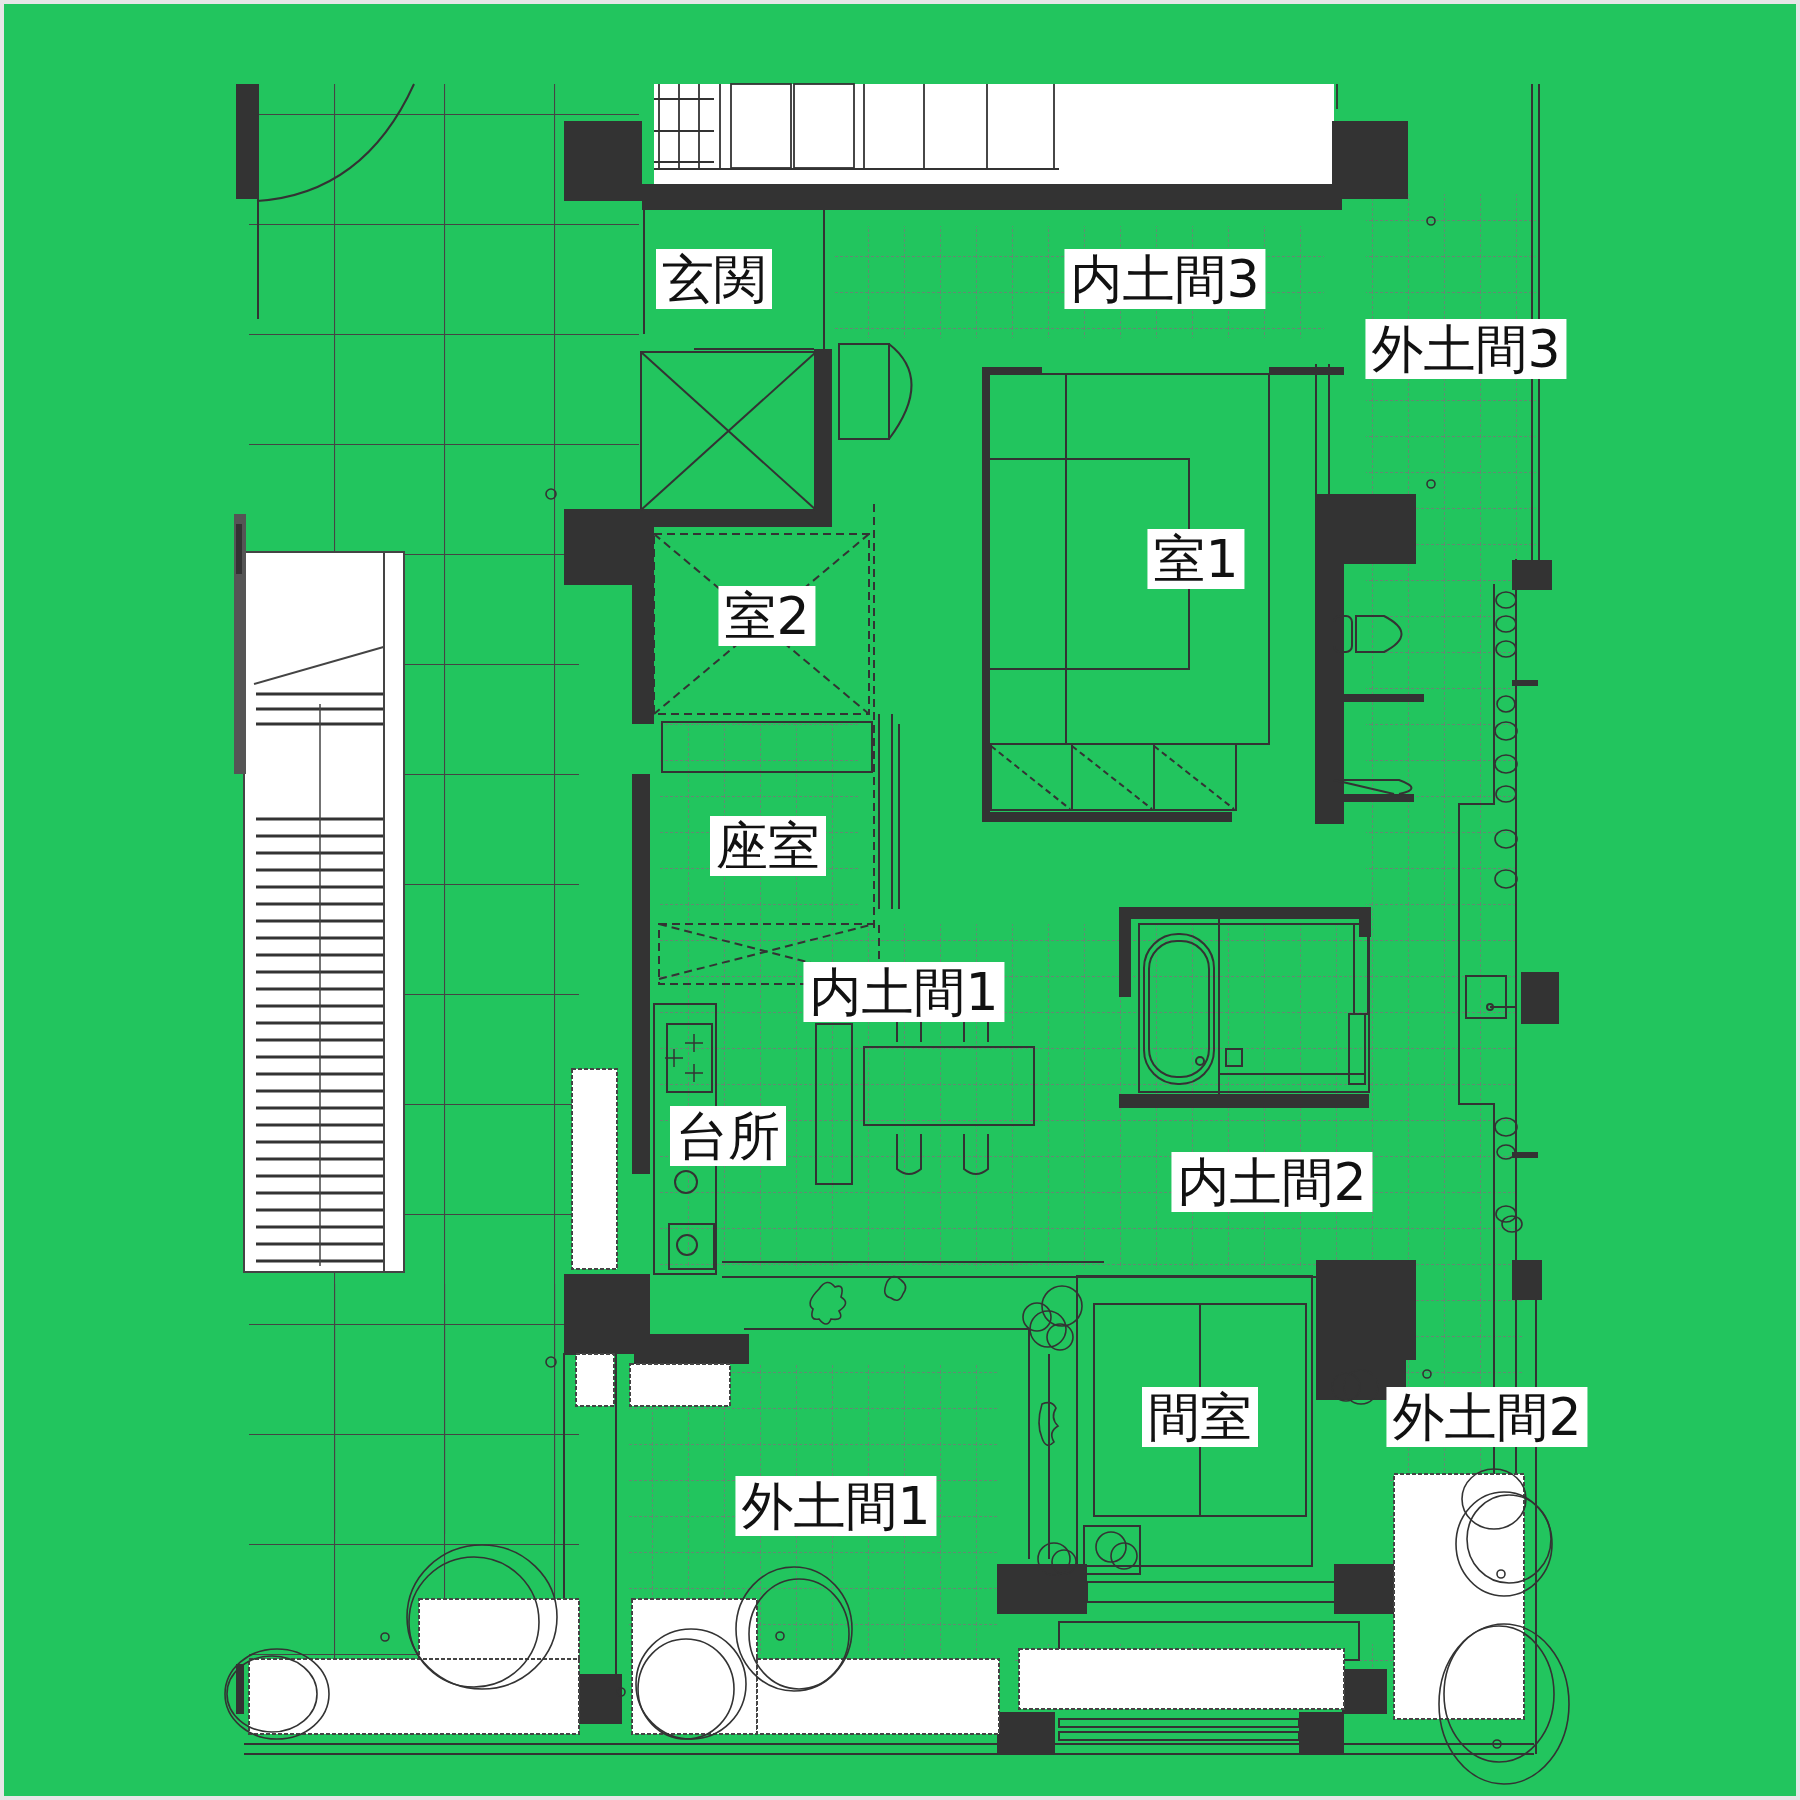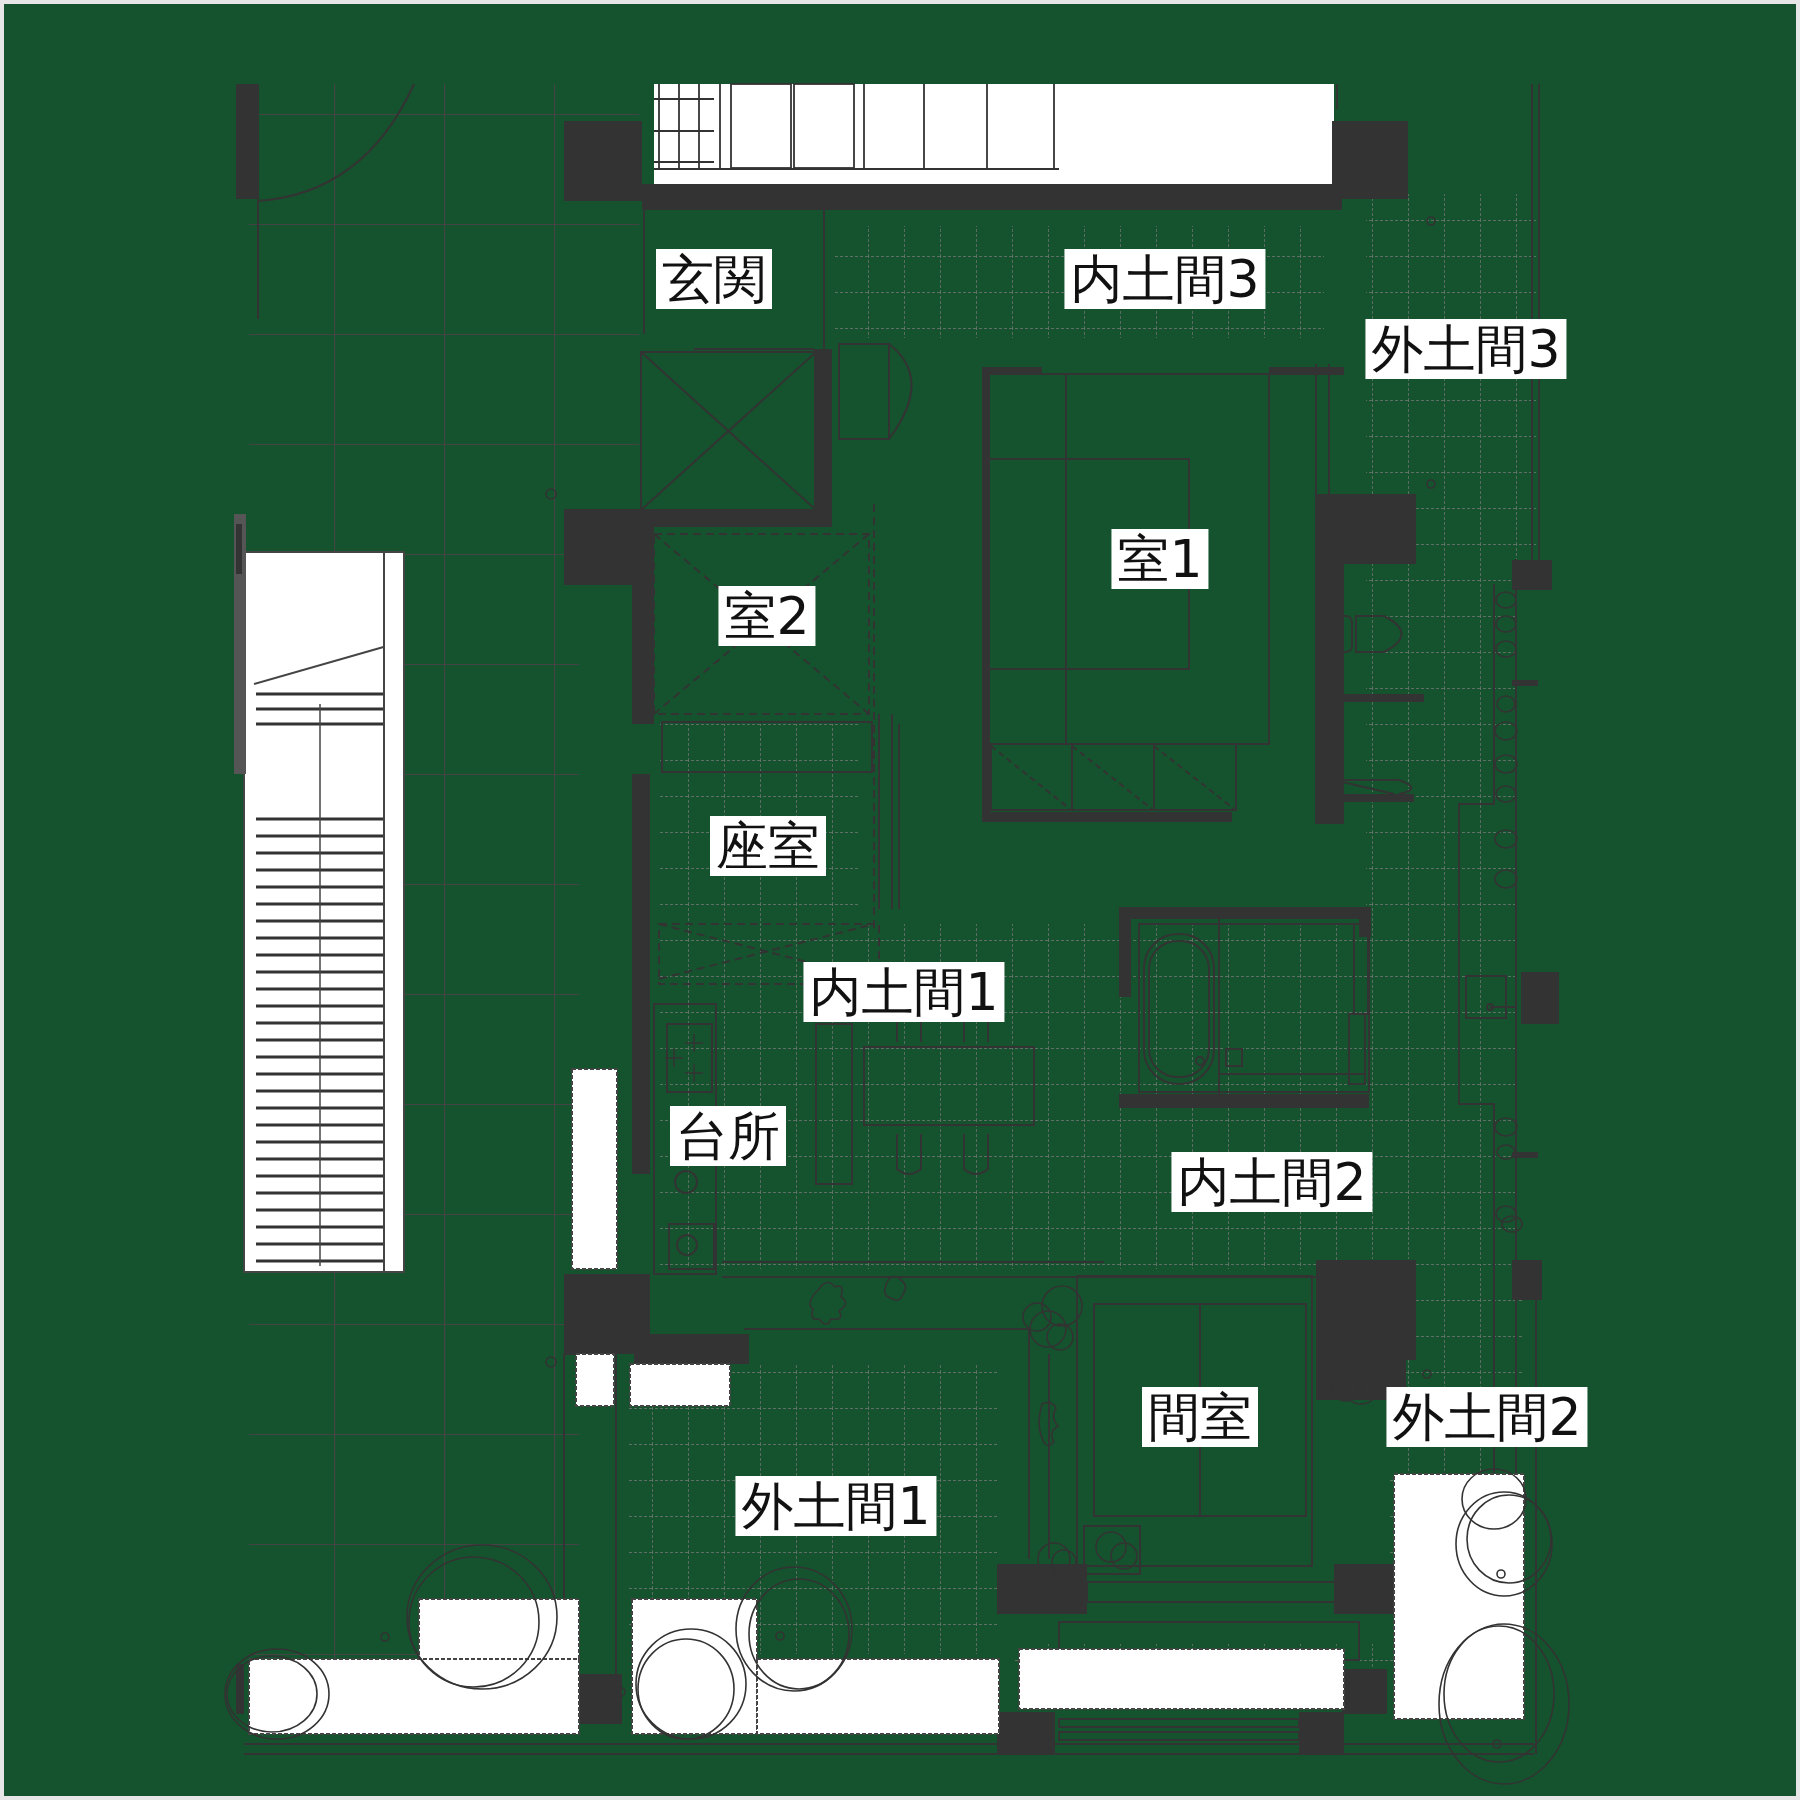--- a/index.html
+++ b/index.html
@@ -1,19 +1,19 @@
 <!DOCTYPE html>
 <html><head>
 <meta charset="utf-8">
 <style>
   html, body { margin: 0; padding: 0; background: #ffffff; }
   #canvas {
     position: relative;
     width: 1800px; height: 1800px;
-    background: #14532d;
+    background: #22c55e;
     box-sizing: border-box;
     border: 4px solid #e6e6e6;
     overflow: hidden;
   }
   #plan { position: absolute; left: 0; top: 0; width: 1800px; height: 1800px; }
   .room-label {
     position: absolute;
     font-family: "DejaVu Sans", sans-serif;
     font-size: 52px;
     line-height: 1;
@@ -369,21 +369,21 @@
       <circle cx="547" cy="1358" r="5"></circle>
       <circle cx="1427" cy="217" r="4"></circle>
       <circle cx="1427" cy="480" r="4"></circle>
       <circle cx="1423" cy="1370" r="4"></circle>
     </g>
   </svg>
 
   <div class="room-label" style="left:710px;top:275px">玄関</div>
   <div class="room-label" style="left:1161px;top:275px">内土間3</div>
   <div class="room-label" style="left:1462px;top:345px">外土間3</div>
-  <div class="room-label" style="left:1156px;top:555px">室1</div>
+  <div class="room-label" style="left:1192px;top:555px">室1</div>
   <div class="room-label" style="left:763px;top:612px">室2</div>
   <div class="room-label" style="left:764px;top:842px">座室</div>
   <div class="room-label" style="left:900px;top:988px">内土間1</div>
   <div class="room-label" style="left:724px;top:1132px">台所</div>
   <div class="room-label" style="left:1268px;top:1178px">内土間2</div>
   <div class="room-label" style="left:1196px;top:1413px">間室</div>
   <div class="room-label" style="left:1483px;top:1413px">外土間2</div>
   <div class="room-label" style="left:832px;top:1502px">外土間1</div>
 </div>
 

